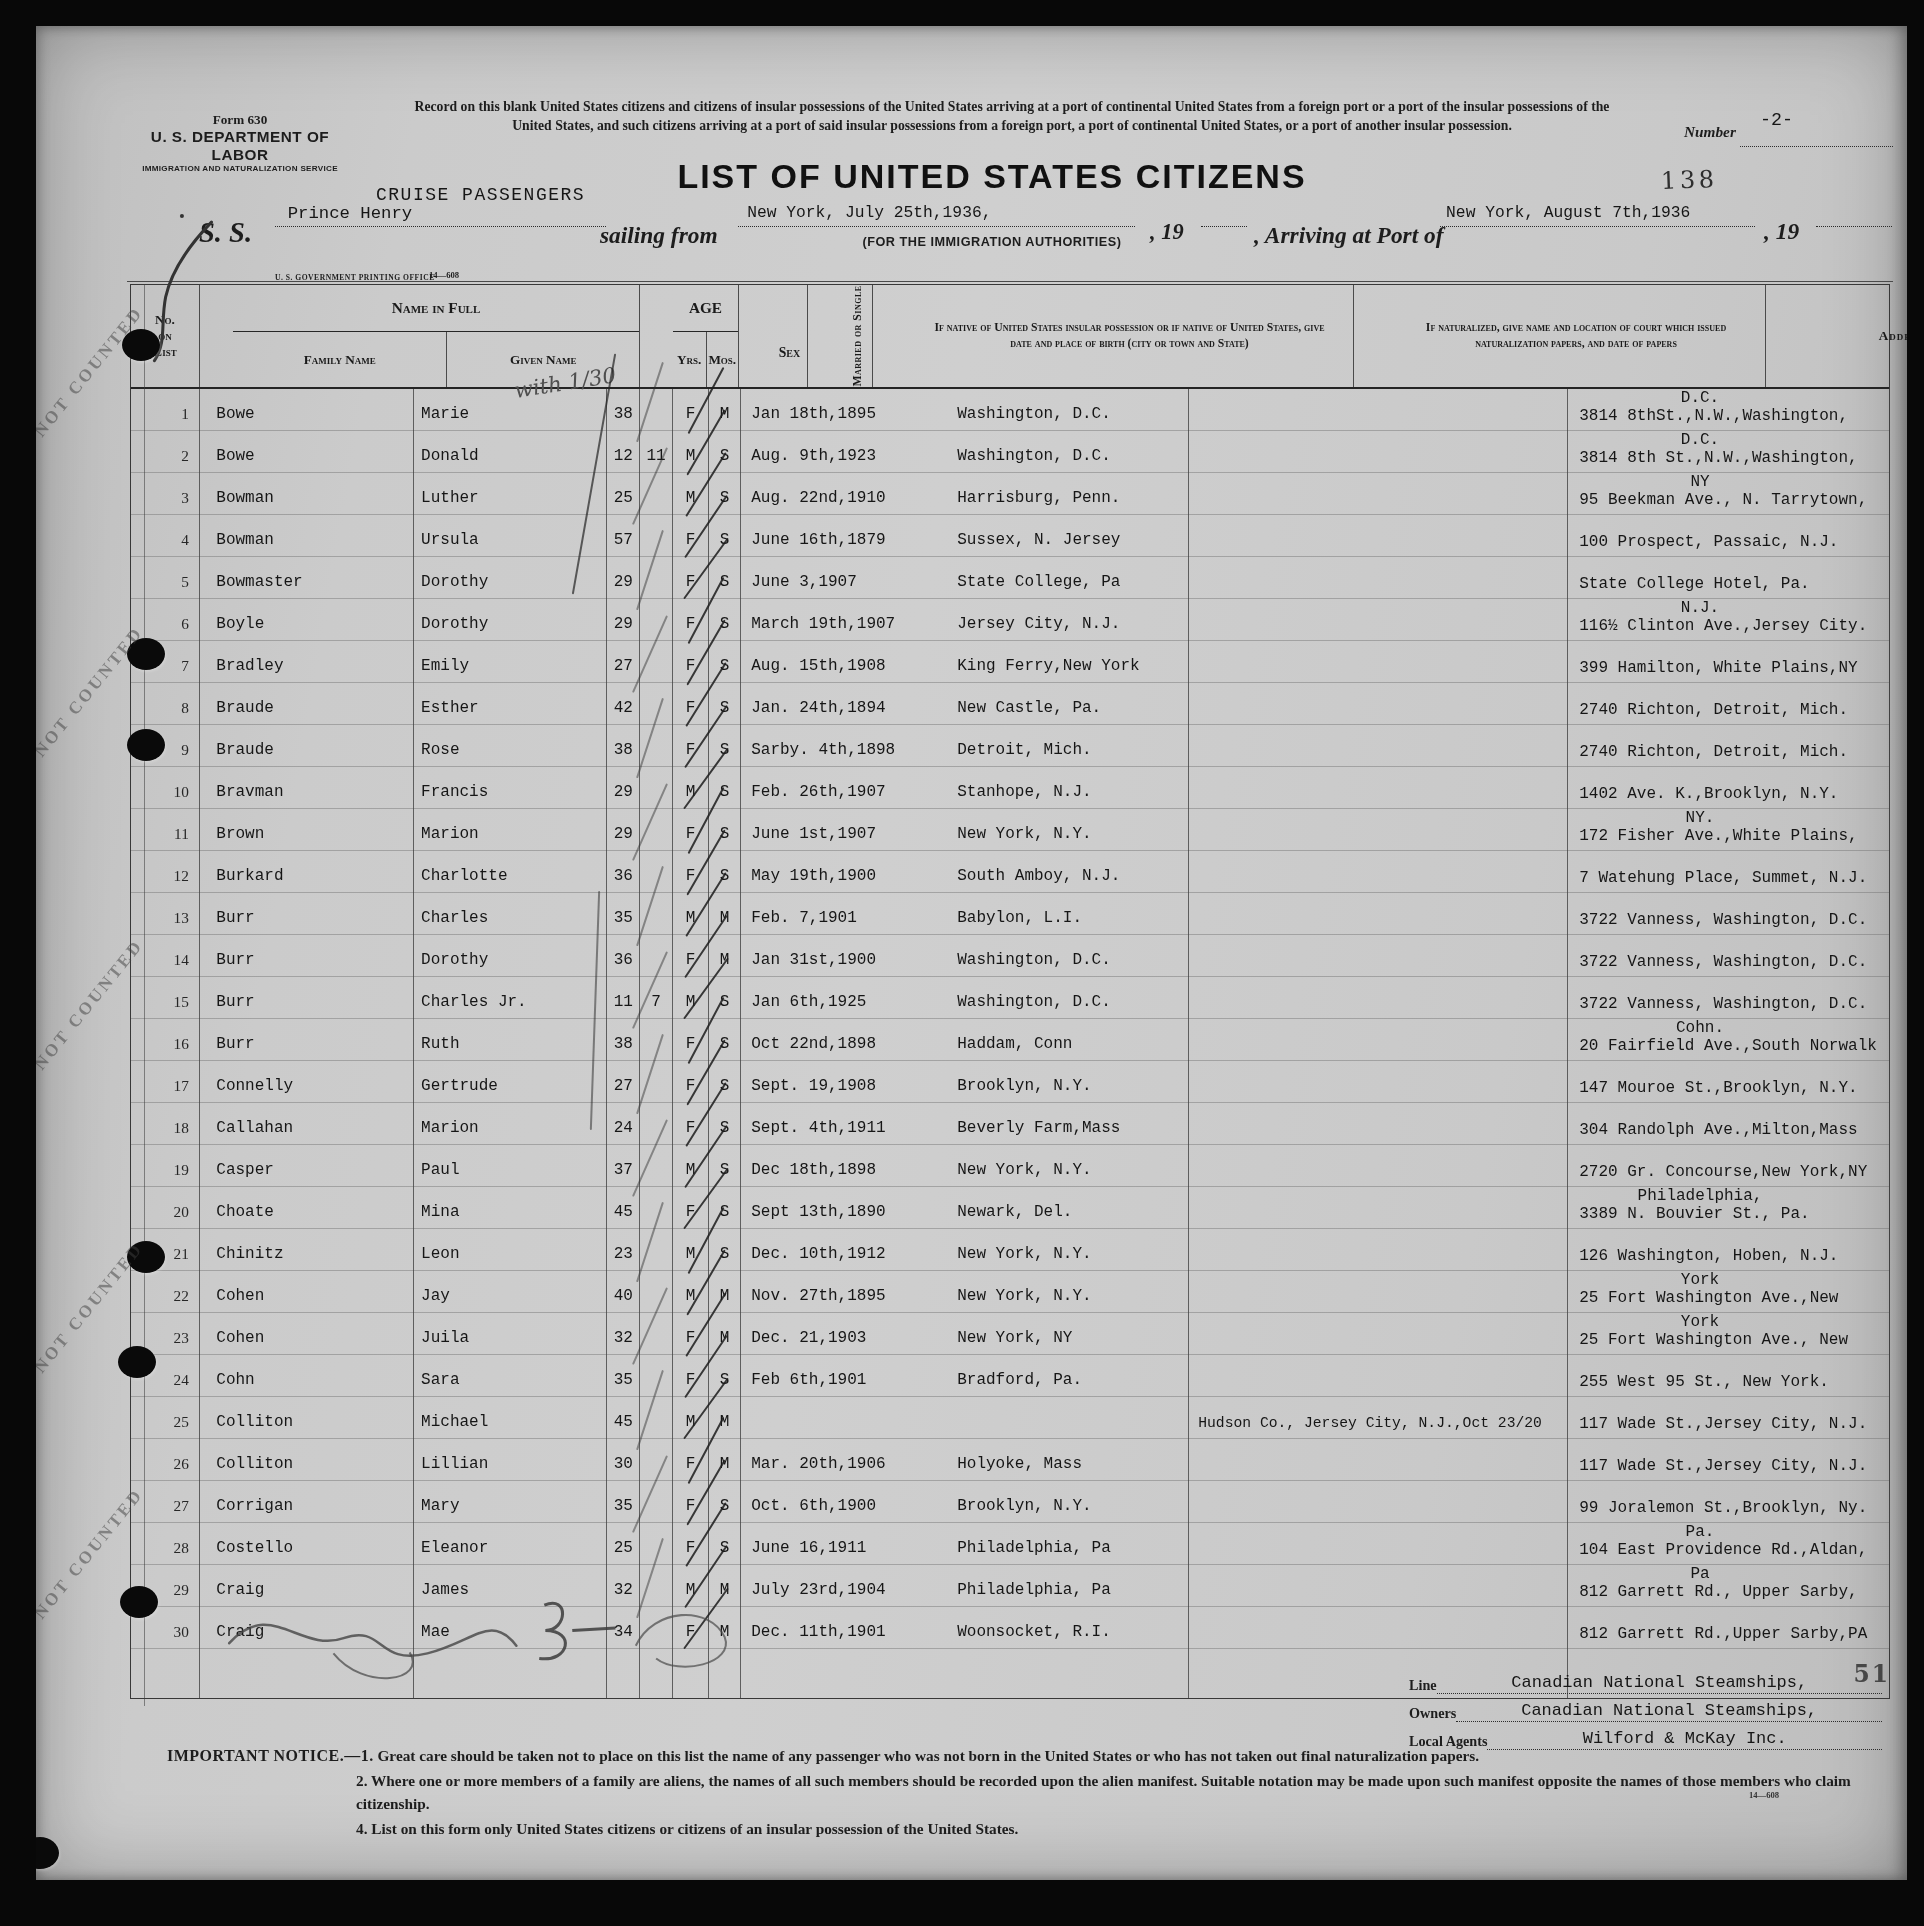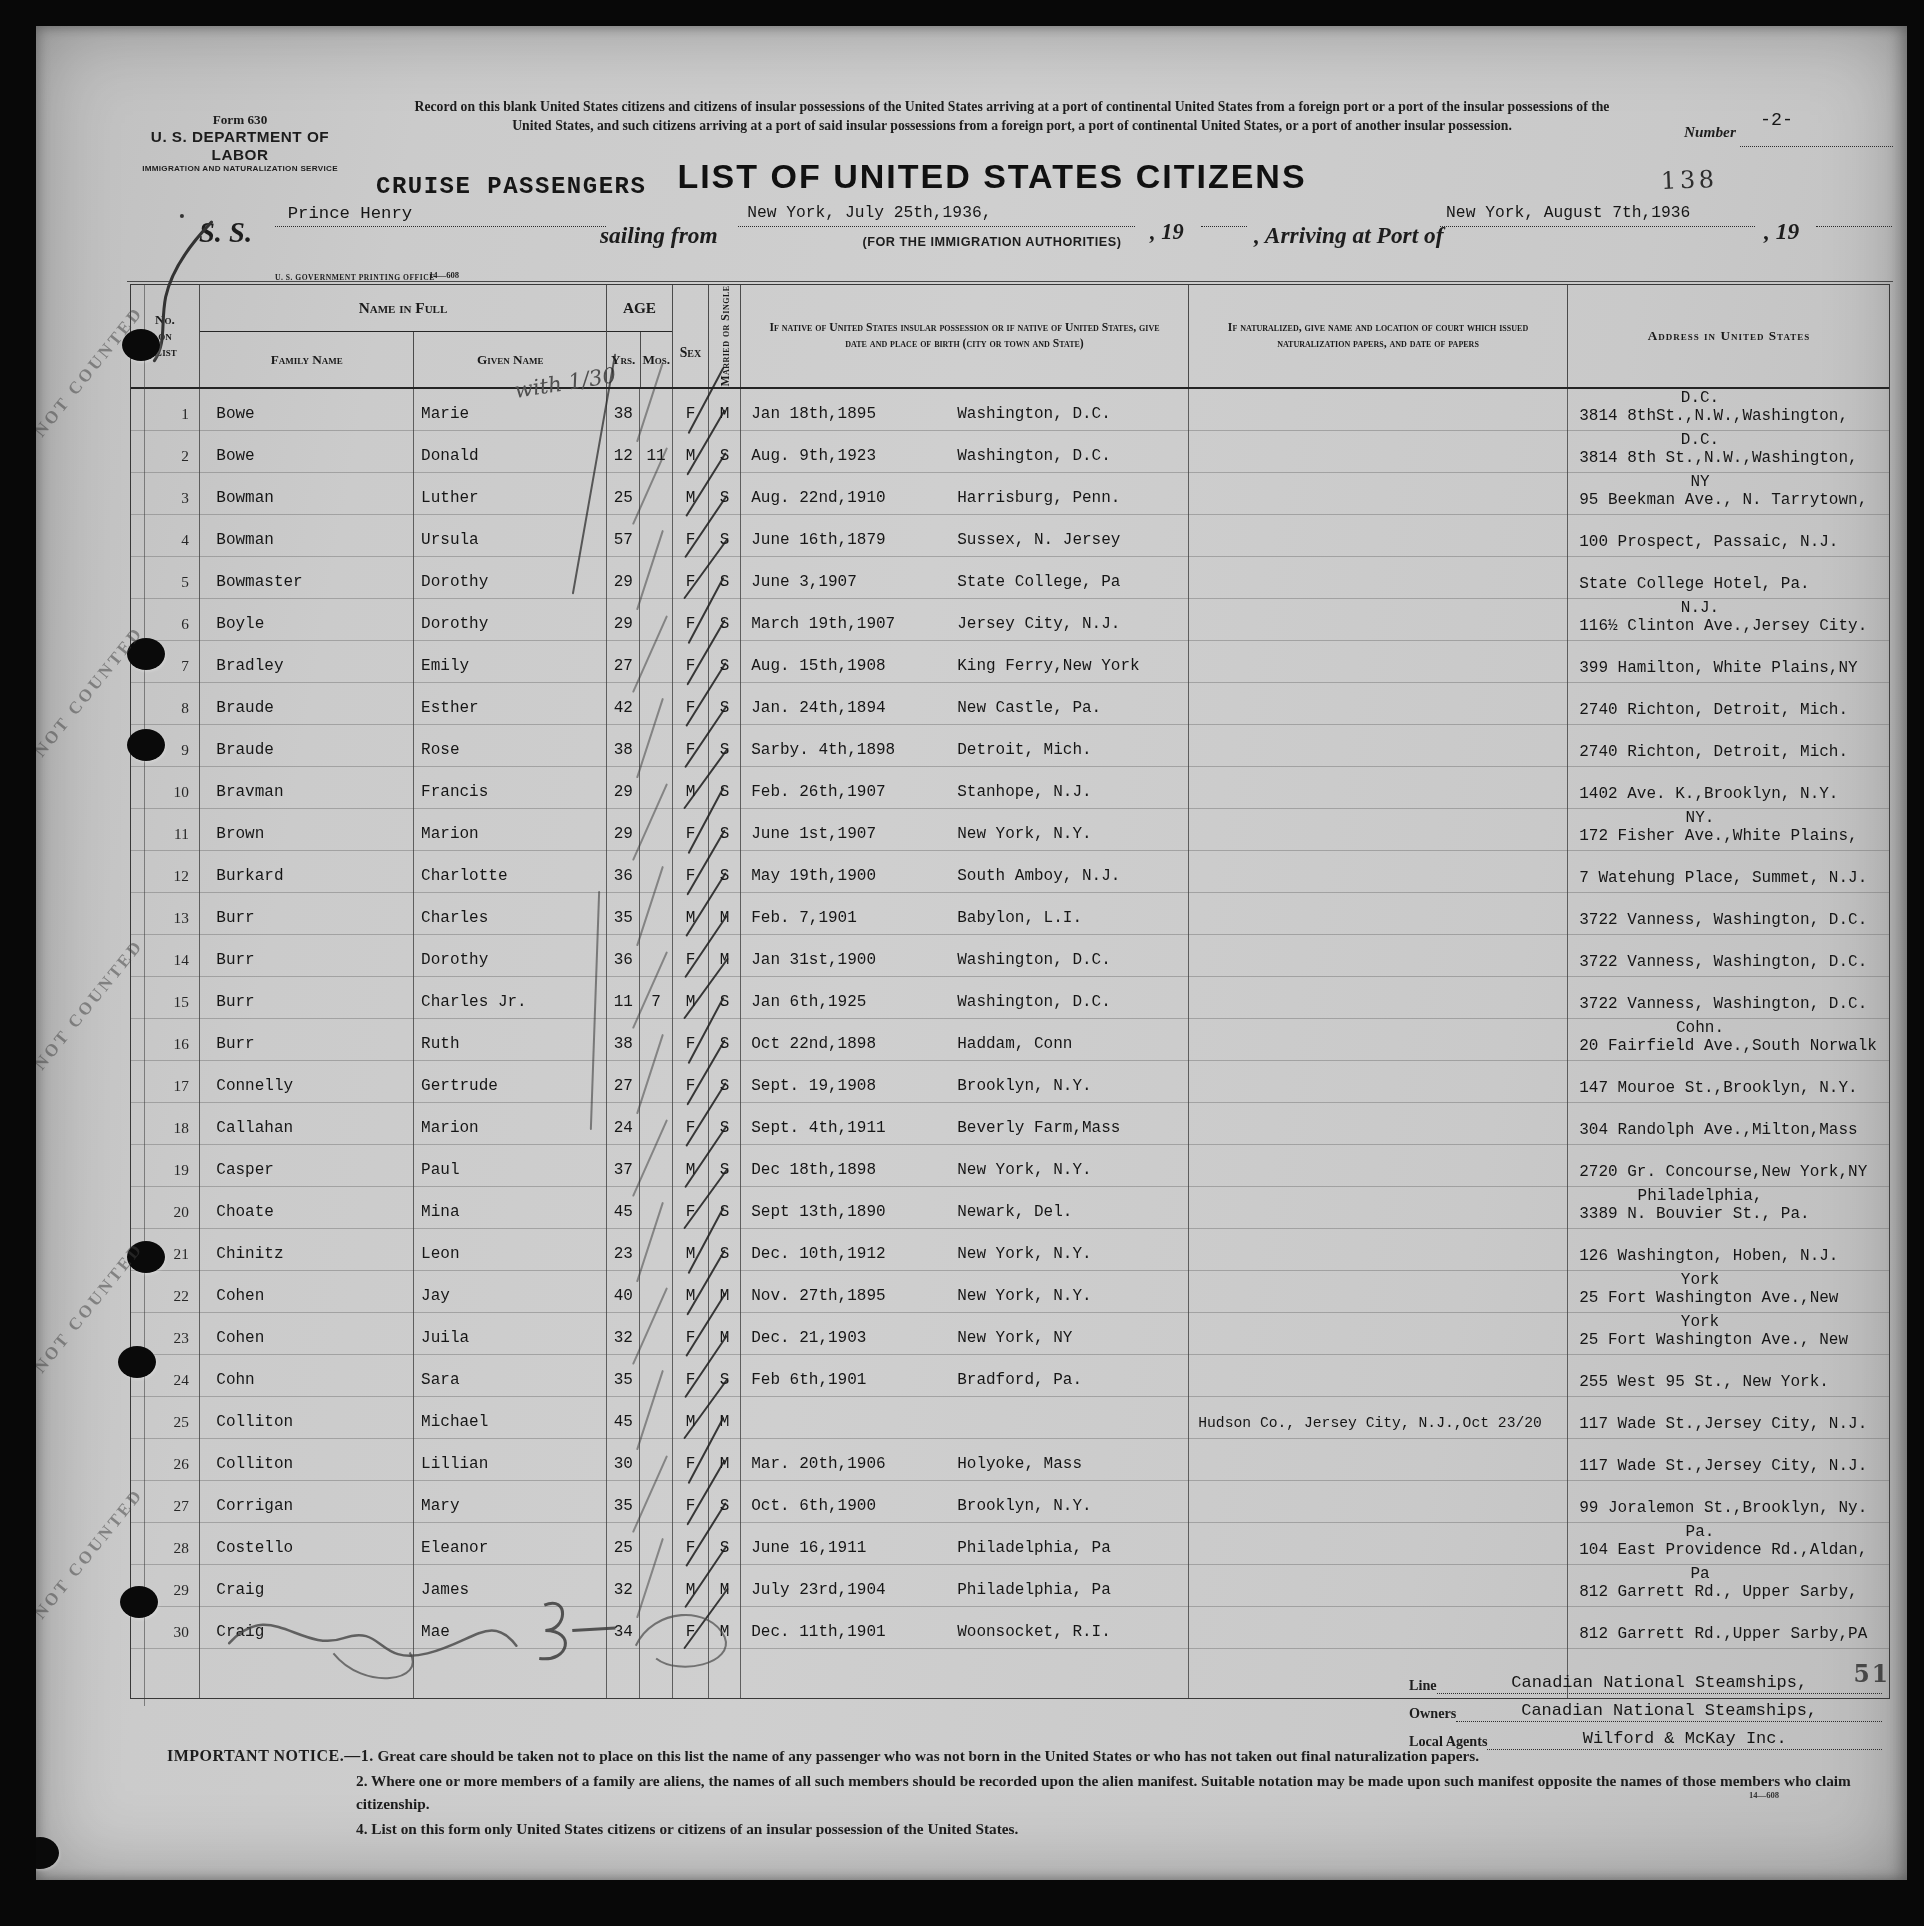--- a/index.html
+++ b/index.html
@@ -15,21 +15,21 @@
   .form-id { position:absolute; left:92px; top:86px; width:224px; text-align:center; }
   .form-no { font-size:13.2px; font-weight:bold; }
   .agency  { font-size:15.3px; font-weight:bold; font-family:"Liberation Sans", sans-serif; letter-spacing:0.5px; }
   .service { font-size:8.1px; font-weight:bold; font-family:"Liberation Sans", sans-serif; letter-spacing:0.3px; }
   .instructions { position:absolute; left:376px; top:71px; width:1200px; text-align:center;
                   font-size:13.7px; font-weight:bold; line-height:19px; }
   .number-group { position:absolute; left:1648px; top:97px; width:224px; }
   .number-label { font-style:italic; font-weight:bold; font-size:15.3px; }
   .number-value { position:absolute; left:76px; top:-13.2px; font-size:18.3px; }
   .number-line  { position:absolute; left:56px; top:22.4px; width:153px; border-bottom:1.5px dotted #2e2e2e; }
-  .cruise { position:absolute; left:340px; top:147px; font-size:24px; font-weight:bold; letter-spacing:1.5px; }
+  .cruise { position:absolute; left:340px; top:159px; font-size:18px; font-weight:normal; letter-spacing:1.5px; }
   .doc-title { position:absolute; left:422px; top:131px; width:1068px; text-align:center;
                font-family:"Liberation Sans", sans-serif; font-weight:bold; font-size:34px; letter-spacing:2px; color:#111; }
   .doc-subtitle { position:absolute; left:422px; top:174px; width:1068px; text-align:center;
                   font-family:"Liberation Sans", sans-serif; font-weight:bold; font-size:12.7px; letter-spacing:0.5px;margin-top:35px; }
   .page-stamp { position:absolute; left:1625px; top:140px; font-size:24px; letter-spacing:3.6px; color:#2e2e2e;
                 transform:rotate(-2deg); font-family:"DejaVu Serif", serif; }
   .ss-label { position:absolute; left:163px; top:191px; font-size:28.5px; font-weight:bold; font-style:italic; }
   .dotted { border-bottom:1.5px dotted #2b2b2b; position:absolute; }
   .ship-span { left:239px; top:200px; width:331px; }
   .ship-name { position:absolute; left:12.7px; bottom:3.1px; font-size:17.3px; }
@@ -43,21 +43,21 @@
   .arr-value { position:absolute; left:6.1px; bottom:4.1px; font-size:16.3px; }
   .year2 { position:absolute; left:1728px; top:192px; font-size:23.4px; font-weight:bold; font-style:italic; }
   .dot-end { left:1780px; top:200px; width:76px; }
   .gov-print { position:absolute; left:239px; top:247px; font-size:7.6px; font-weight:bold; letter-spacing:0.5px; color:#222; }
   .gov-code  { position:absolute; left:393px; top:244px; font-size:8.6px; font-weight:bold; }
 
   
   .tbl { position:absolute; left:94px; top:258px; width:1758px; border:1.5px solid #383838; background:transparent; }
   .tbl::before { content:""; position:absolute; left:-4.1px; right:-4.1px; top:-4.6px; border-top:1px solid #4a4a4a; }
   .thead { display:grid; grid-template-columns:69px 407px 66px 36px 32px 448px 379px 322px; height:102px;
-           border-bottom:2px solid #242424; }
+           border-bottom:2px solid #242424;gap:33px; }
   .hc { border-right:1px solid #4b4b4b; position:relative; font-variant:small-caps; text-align:center; color:#1a1a1a; }
   .hc:last-child { border-right:none; }
   .h-stack { position:absolute; left:0; right:0; top:50%; transform:translateY(-50%); font-size:13.2px; line-height:16px; font-weight:bold; }
   .h-group { display:flex; flex-direction:column; height:100%; }
   .h-group-top { flex:1; display:flex; align-items:center; justify-content:center;
                  font-size:15.3px; font-weight:bold; border-bottom:1.5px solid #262626; }
   .h-group-bot { flex:1.2; display:flex; }
   .h-sub { display:flex; align-items:center; justify-content:center; font-size:13.2px; font-weight:bold; }
   .h-sub.br { border-right:1px solid #4b4b4b; }
   .h-sex { position:absolute; left:0; right:0; top:58%; font-size:13.7px; font-weight:bold; }

